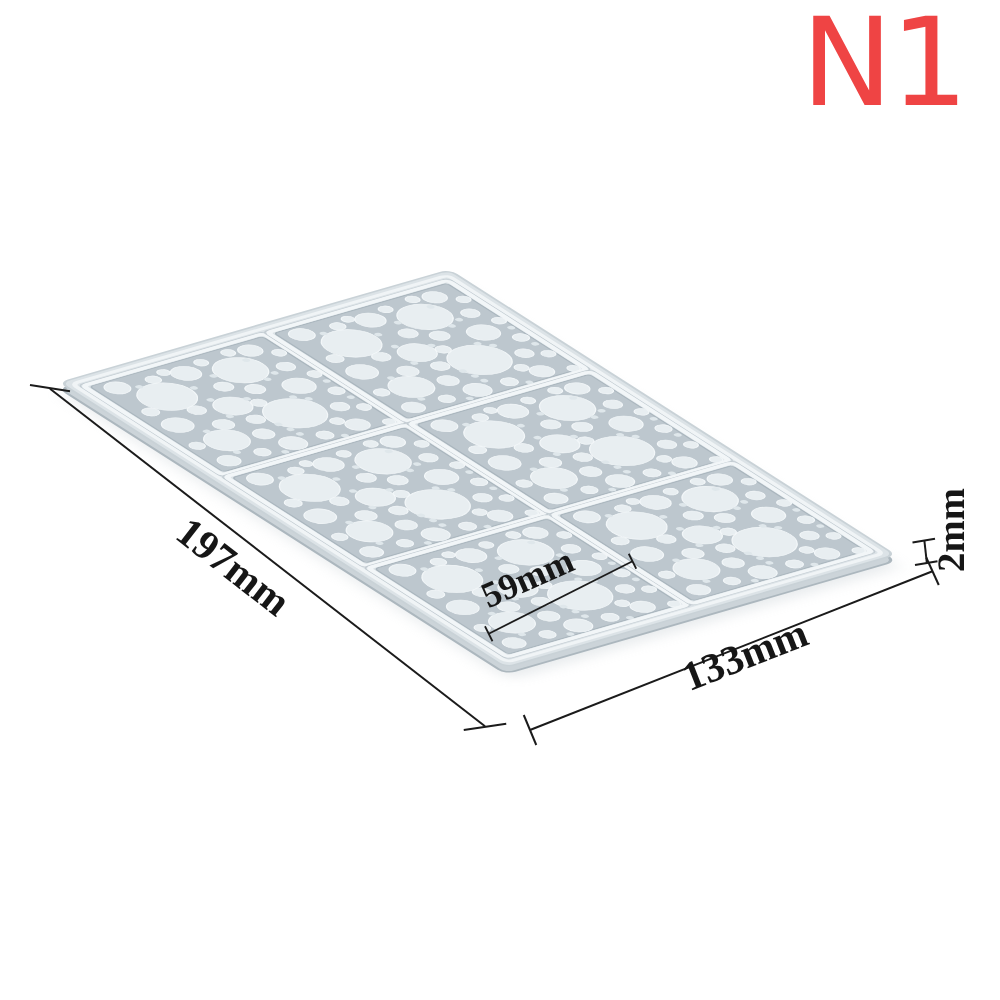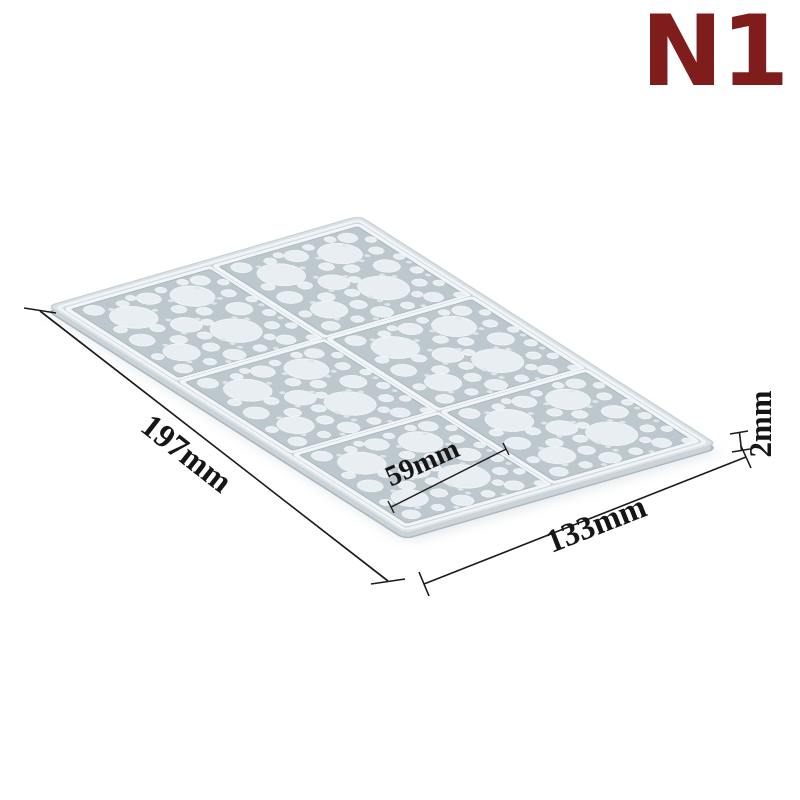--- a/index.html
+++ b/index.html
@@ -13,22 +13,22 @@
   }
   .variant {
     position: absolute;
     top: 0;
     left: 641px;
     height: 102px;
     display: flex;
     align-items: center;
     font-family: "DejaVu Sans", sans-serif;
     font-size: 98px;
-    font-weight: 700;
-    color: #7f1d1d;
+    font-weight: 400;
+    color: #ef4444;
     letter-spacing: -2px;
     user-select: none;
   }
   svg.scene { position: absolute; left: 0; top: 0; }
   .dim-text {
     font-family: "Liberation Serif", serif;
     font-weight: bold;
     fill: #161616;
   }
 </style>

